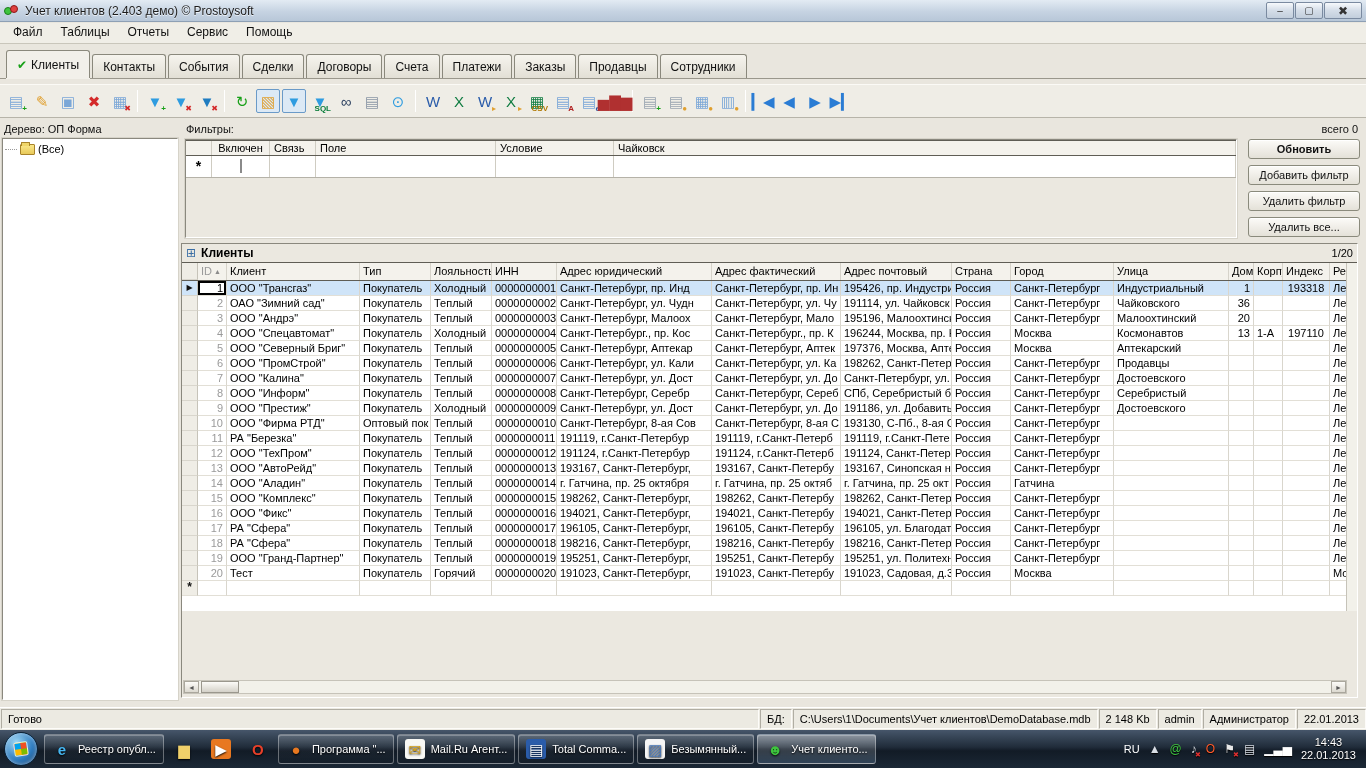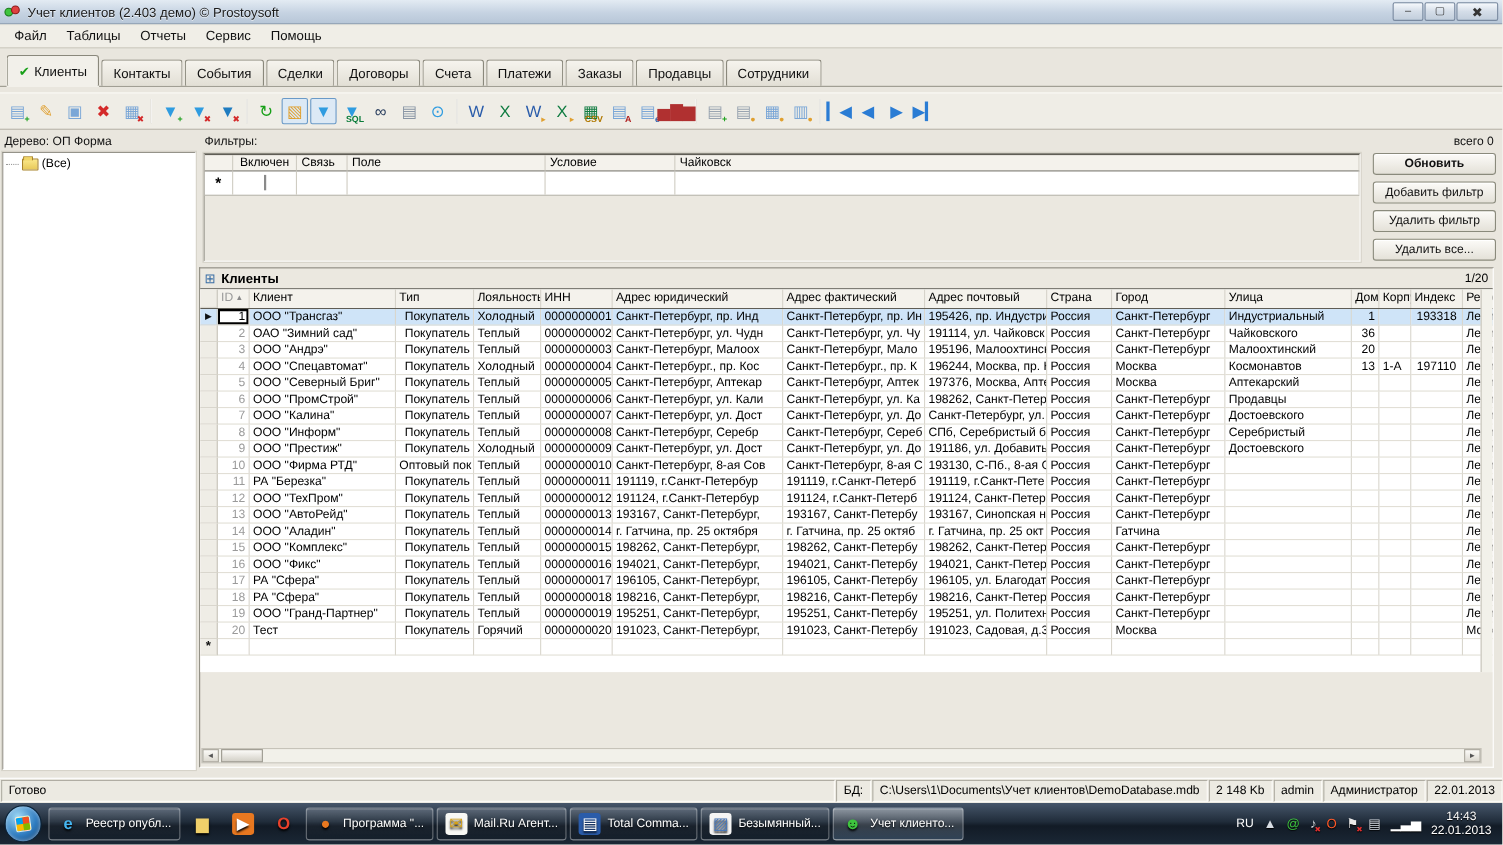--- a/index.html
+++ b/index.html
@@ -93,21 +93,21 @@
     border-top:1px solid #5f5d55; }
   .thead { display:flex; height:18px; background:#f4f2ec; border-bottom:1px solid #5f5d55; width:1300px; }
   .th { font-size:11px; line-height:17px; padding:0 3px; border-right:1px solid #d6d3ca;
     white-space:nowrap; overflow:hidden; display:flex; align-items:center; gap:2px; }
   .sort { font-size:7px; color:#8a8a8a; }
   .tr { display:flex; height:15px; width:1300px; }
   .td { font-size:11px; line-height:14px; padding:0 3px; border-right:1px solid #d9d6cd;
     border-bottom:1px solid #e2dfd6; white-space:nowrap; overflow:hidden; }
   .ci { width:16px; background:#efede6; border-right:1px solid #c6c3b9; border-bottom:1px solid #d9d6cd;
     font-size:8px; text-align:center; line-height:14px; color:#111; padding:0; }
-  .c0{width:29px; text-align:right; color:#9a9a9a;} .c1{width:133px;} .c2{width:71px;text-align:right;} .c3{width:61px;}
+  .c0{width:29px; text-align:right; color:#9a9a9a;} .c1{width:133px;} .c2{width:71px;} .c3{width:61px;}
   .c4{width:65px;} .c5{width:155px;} .c6{width:129px;} .c7{width:111px;} .c8{width:59px;}
   .c9{width:103px;} .c10{width:115px;} .c11{width:25px; text-align:right;} .c12{width:29px;}
   .c13{width:47px; text-align:center;} .c14{width:60px;}
   .tr.selected .td { background:#cfe4f8; }
   .tr.selected .c0 { color:#000; background:#fff; box-shadow:inset 0 0 0 2px #000; }
   .tr.star .td { border-bottom:1px solid #e2dfd6; }
   .tr.star .ci { font-size:12px; font-weight:bold; line-height:13px; }
   .vscroll { position:absolute; right:0; top:0; width:11px; height:100%; background:#f2f1ea;
     border-left:1px solid #c6c3b9; }
   .hscroll { position:absolute; left:1px; bottom:3px; width:1164px; height:14px; background:#f2f1ea;

